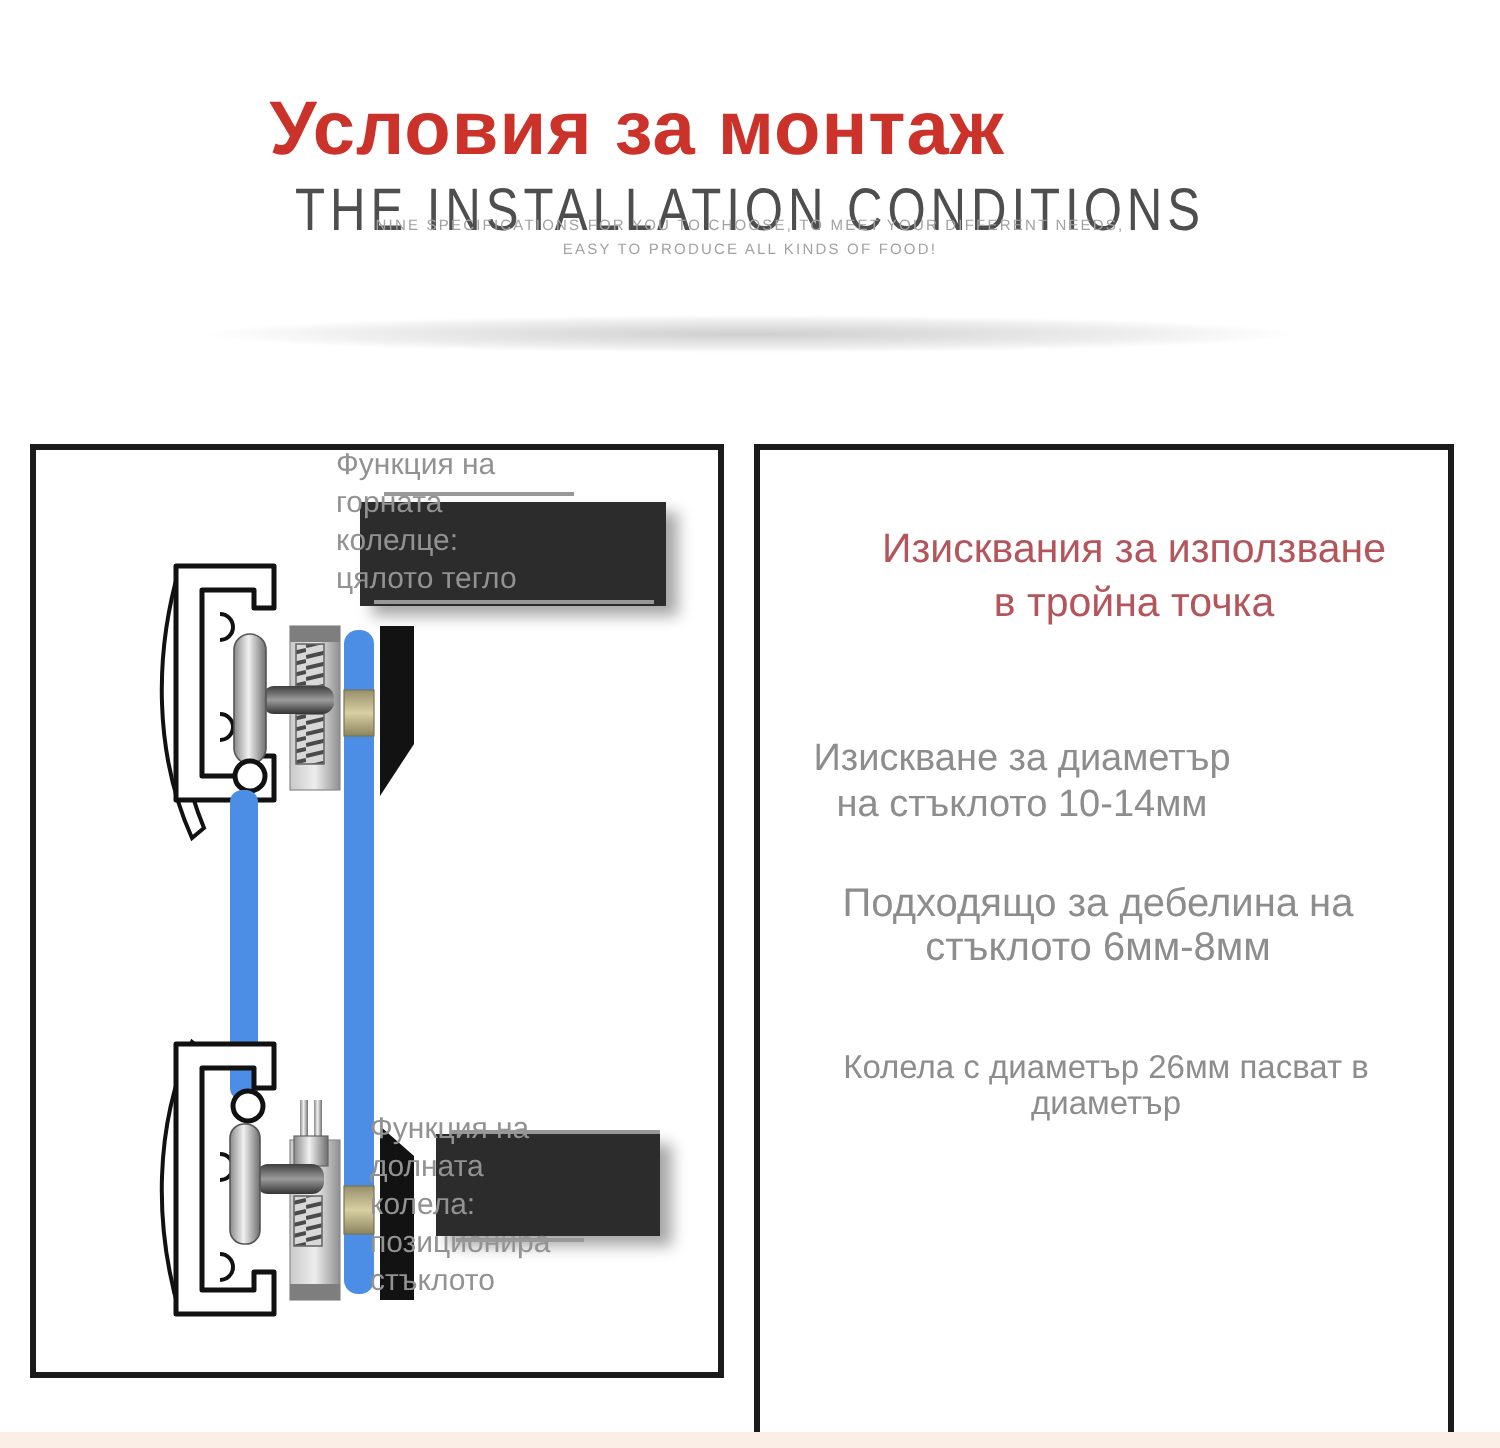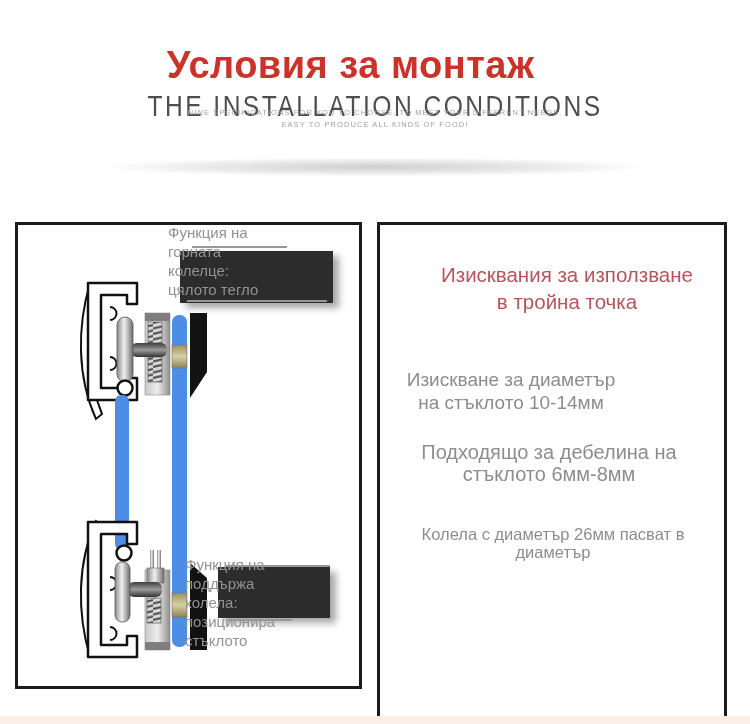--- a/index.html
+++ b/index.html
@@ -1,21 +1,21 @@
 <!DOCTYPE html>
 <html lang="bg" style="--title-red: #cb332a; --panel-red: #b4555b; --glass-blue: #4c8ee5; --gasket-tan: #cfc79c; --wedge-black: #121212; --panel-border: #1b1b1b; --label-gray: #929292; --spec-gray: #8d8d8d;"><head>
 <meta charset="utf-8">
 <style>
   html,body{margin:0;padding:0;background:#fff;}
   body{width:750px;height:724px;position:relative;overflow:hidden;
        font-family:"Liberation Sans","DejaVu Sans",sans-serif;}
   .abs{position:absolute;}
   
   .page-title{left:0;top:19px;width:637px;text-align:center;
-    font-size:38px;font-weight:700;letter-spacing:.5px;color:var(--title-red,#cb332a);padding-left:32px;}
+    font-size:38px;font-weight:700;letter-spacing:.5px;color:var(--title-red,#cb332a);}
   .page-subtitle{left:0;top:64px;width:750px;text-align:center;
     font-size:30px;font-weight:400;letter-spacing:3px;color:#4e4e4e;
     transform:scaleX(.82);transform-origin:50% 50%;white-space:nowrap;}
   .tagline{left:0;top:107px;width:750px;text-align:center;
     font-size:7.5px;letter-spacing:1.1px;line-height:12px;color:#a2a2a2;}
   .tagline span{display:block;}
   .shadow-divider{left:0;top:155px;width:750px;height:24px;
     background:radial-gradient(ellipse 48% 52% at 50% 50%,
       rgba(95,95,95,.30),rgba(120,120,120,.12) 55%,rgba(120,120,120,0) 76%);}
   
@@ -139,21 +139,21 @@
         <span>горната</span>
         <span>колелце:</span>
         <span>цялото тегло</span>
       </div>
 
       <div class="abs callout-box box-bottom"></div>
       <div class="abs leader l3"></div>
       <div class="abs leader l4"></div>
       <div class="abs callout-text text-bottom">
         <span>Функция на</span>
-        <span>поддържа</span>
+        <span>долната</span>
         <span>колела:</span>
         <span>позиционира</span>
         <span>стъклото</span>
       </div>
 
     </div>
   </div>
 
   <div class="abs panel panel-right">
     <div class="abs specs-title">

